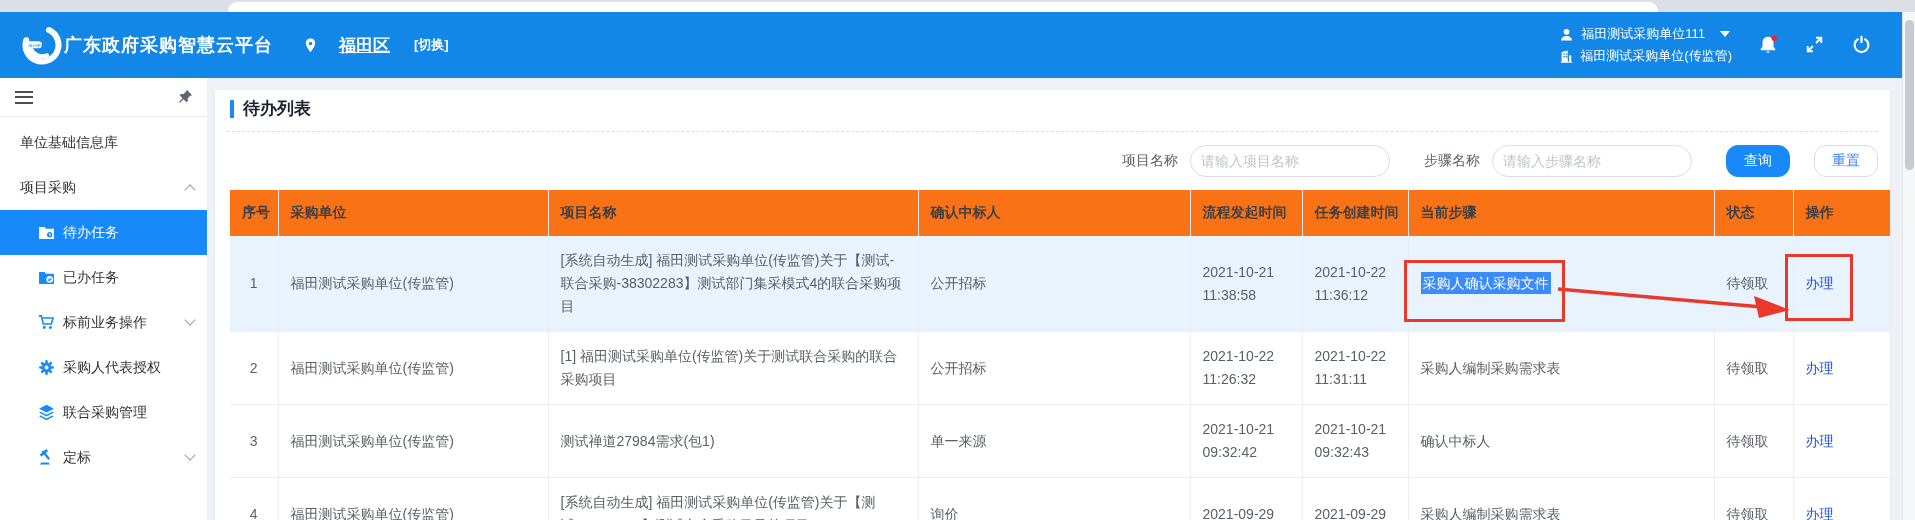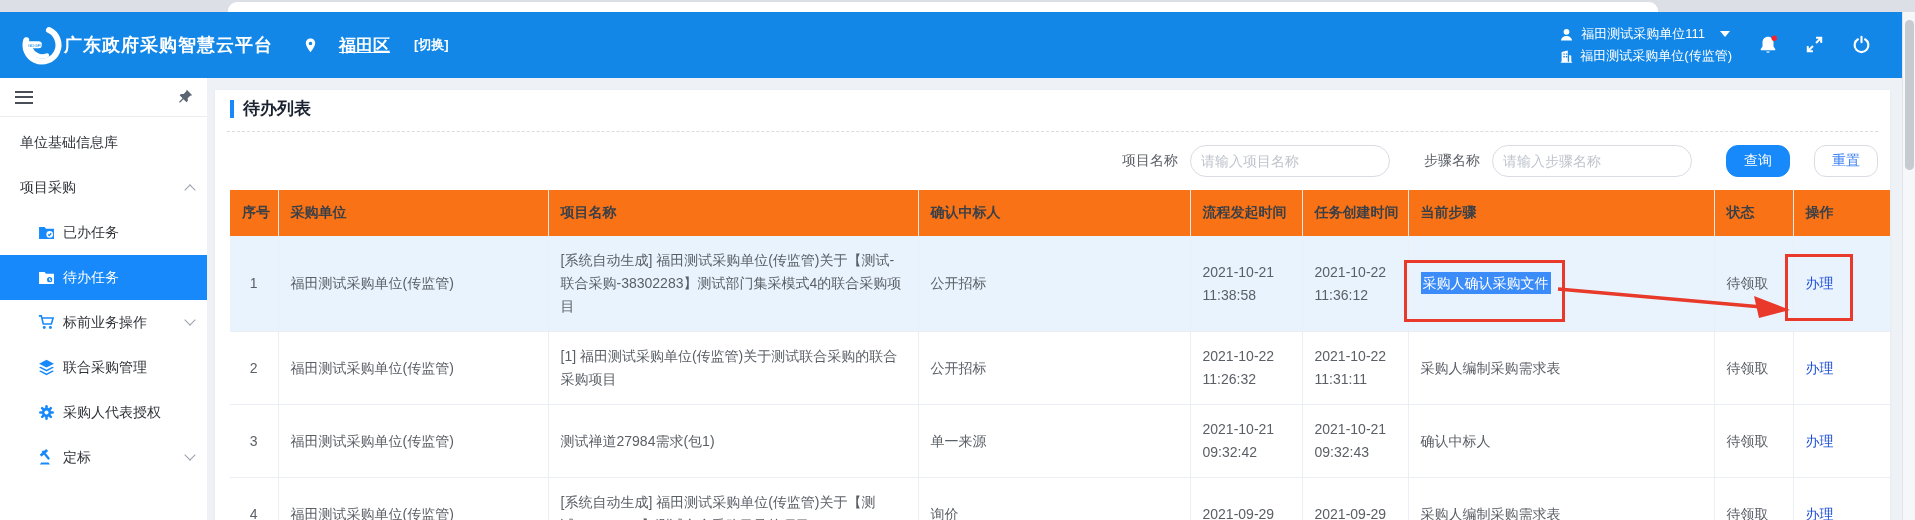--- a/index.html
+++ b/index.html
@@ -153,75 +153,75 @@
       </svg>
     </div>
     <div class="menu">
       <div class="menu-item">
         <span>单位基础信息库</span>
       </div>
       <div class="menu-item">
         <span>项目采购</span>
         <span class="chev up"></span>
       </div>
+      <div class="menu-item sub active">
+        <span class="mi-icon">
+          <svg width="17" height="17" viewBox="0 0 16 16">
+            <path fill="#fff" d="M1 2.8h5.2l1.3 1.6H15V14H1z"></path>
+            <circle cx="11" cy="10" r="3" fill="#1789fa" stroke="#fff" stroke-width="1"></circle>
+            <path d="M11 8.6v1.6l1.2.7" stroke="#fff" stroke-width="1" fill="none"></path>
+          </svg>
+        </span>
+        <span>待办任务</span>
+      </div>
       <div class="menu-item sub">
         <span class="mi-icon">
           <svg width="17" height="17" viewBox="0 0 16 16">
             <path fill="#1789fa" d="M1 2.8h5.2l1.3 1.6H15V14H1z"></path>
             <circle cx="11" cy="9.8" r="3.1" fill="#fff"></circle>
             <path d="M9.6 9.8l1 1 1.9-2" stroke="#1789fa" stroke-width="1.3" fill="none"></path>
           </svg>
         </span>
         <span>已办任务</span>
       </div>
-      <div class="menu-item sub active">
-        <span class="mi-icon">
-          <svg width="17" height="17" viewBox="0 0 16 16">
-            <path fill="#fff" d="M1 2.8h5.2l1.3 1.6H15V14H1z"></path>
-            <circle cx="11" cy="10" r="3" fill="#1789fa" stroke="#fff" stroke-width="1"></circle>
-            <path d="M11 8.6v1.6l1.2.7" stroke="#fff" stroke-width="1" fill="none"></path>
-          </svg>
-        </span>
-        <span>待办任务</span>
-      </div>
       <div class="menu-item sub">
         <span class="mi-icon">
           <svg width="17" height="17" viewBox="0 0 16 16">
             <path fill="none" stroke="#1789fa" stroke-width="1.5" d="M.8 1.8h2.3l1.9 7.6h7.6l1.6-5.7H4"></path>
             <circle cx="5.9" cy="12.8" r="1.4" fill="#1789fa"></circle>
             <circle cx="11.7" cy="12.8" r="1.4" fill="#1789fa"></circle>
           </svg>
         </span>
         <span>标前业务操作</span>
         <span class="chev down"></span>
-      </div>
-      <div class="menu-item sub">
-        <span class="mi-icon">
-          <svg width="17" height="17" viewBox="0 0 16 16" fill="#1789fa">
-            <path d="M8 .8l7 3.6L8 8 1 4.4z"></path>
-            <path d="M2.5 7.3 8 10.1l5.5-2.8L15 8.1 8 11.7 1 8.1z"></path>
-            <path d="M2.5 10.8 8 13.6l5.5-2.8 1.5.8L8 15.2 1 11.6z"></path>
-          </svg>
-        </span>
-        <span>联合采购管理</span>
       </div>
       <div class="menu-item sub">
         <span class="mi-icon">
           <svg width="17" height="17" viewBox="0 0 16 16">
             <g fill="#1789fa">
               <rect x="6.8" y="1" width="2.4" height="14" rx="1.2"></rect>
               <rect x="6.8" y="1" width="2.4" height="14" rx="1.2" transform="rotate(45 8 8)"></rect>
               <rect x="6.8" y="1" width="2.4" height="14" rx="1.2" transform="rotate(90 8 8)"></rect>
               <rect x="6.8" y="1" width="2.4" height="14" rx="1.2" transform="rotate(135 8 8)"></rect>
               <circle cx="8" cy="8" r="4.4"></circle>
             </g>
             <circle cx="8" cy="8" r="1.9" fill="#fff"></circle>
           </svg>
         </span>
         <span>采购人代表授权</span>
+      </div>
+      <div class="menu-item sub">
+        <span class="mi-icon">
+          <svg width="17" height="17" viewBox="0 0 16 16" fill="#1789fa">
+            <path d="M8 .8l7 3.6L8 8 1 4.4z"></path>
+            <path d="M2.5 7.3 8 10.1l5.5-2.8L15 8.1 8 11.7 1 8.1z"></path>
+            <path d="M2.5 10.8 8 13.6l5.5-2.8 1.5.8L8 15.2 1 11.6z"></path>
+          </svg>
+        </span>
+        <span>联合采购管理</span>
       </div>
       <div class="menu-item sub">
         <span class="mi-icon">
           <svg width="17" height="17" viewBox="0 0 16 16" fill="#1789fa">
             <g transform="rotate(-40 8 6.5)">
               <rect x="6.9" y="0.5" width="2.2" height="10" rx="0.6"></rect>
               <rect x="3.9" y="1.4" width="8.2" height="2.6" rx="0.6"></rect>
             </g>
             <path d="M1.8 14.6h9.4l-1.3-1.9H3z"></path>
           </svg>

